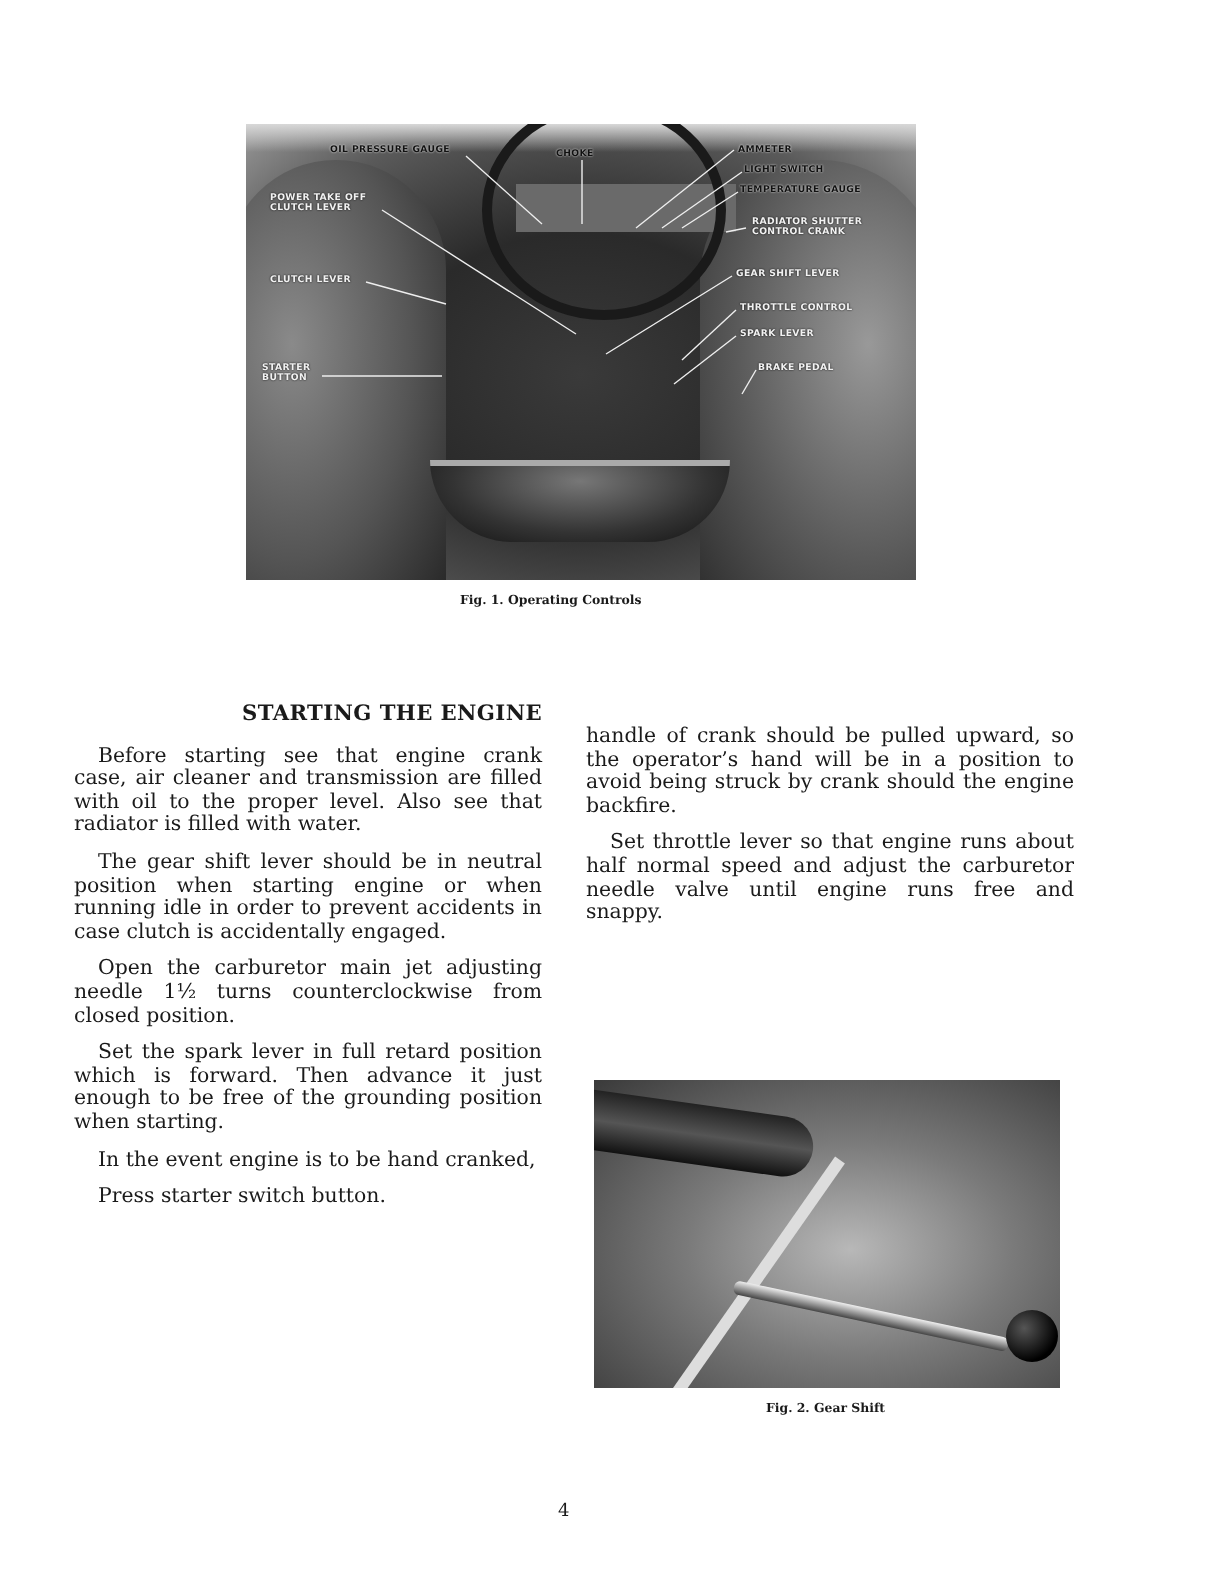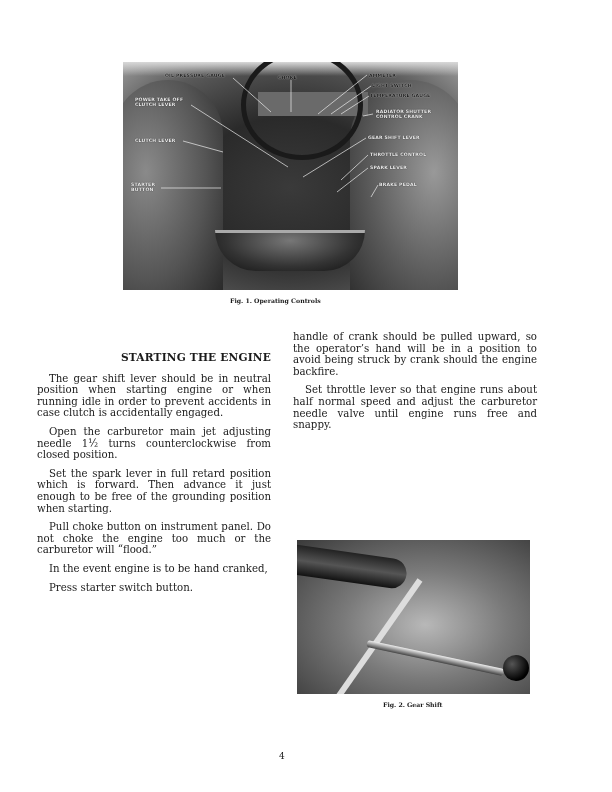--- a/index.html
+++ b/index.html
@@ -98,29 +98,29 @@
       <line x1="245" y1="106" x2="214" y2="130"></line>
       <line x1="38" y1="126" x2="98" y2="126"></line>
       <line x1="255" y1="123" x2="248" y2="135"></line>
     </g>
   </svg>
 </div>
 <div class="caption" style="left:230px; top:297px;">Fig. 1. Operating Controls</div>
 
 <div class="col" style="left:37px; top:352px; width:234px;">
   <div class="heading">STARTING THE ENGINE</div>
+  <p>Before starting see that engine crank case, air cleaner and transmission are filled with oil to the proper level. Also see that radiator is filled with water.</p>
   <p>The gear shift lever should be in neutral position when starting engine or when running idle in order to prevent accidents in case clutch is accidentally engaged.</p>
   <p>Open the carburetor main jet adjusting needle 1½ turns counterclockwise from closed position.</p>
   <p>Set the spark lever in full retard position which is forward. Then advance it just enough to be free of the grounding position when starting.</p>
-  <p>Pull choke button on instrument panel. Do not choke the engine too much or the carburetor will “flood.”</p>
   <p>In the event engine is to be hand cranked,</p>
   <p>Press starter switch button.</p>
 </div>
 
-<div class="col" style="left:293px; top:331px; width:244px;">
+<div class="col" style="left:293px; top:363px; width:244px;">
   <p class="noindent">handle of crank should be pulled upward, so the operator’s hand will be in a position to avoid being struck by crank should the engine backfire.</p>
   <p>Set throttle lever so that engine runs about half normal speed and adjust the carburetor needle valve until engine runs free and snappy.</p>
 </div>
 
 <div class="fig2">
   <div class="pipe"></div>
   <div class="rail"></div>
   <div class="lever"></div>
   <div class="knob"></div>
 </div>

